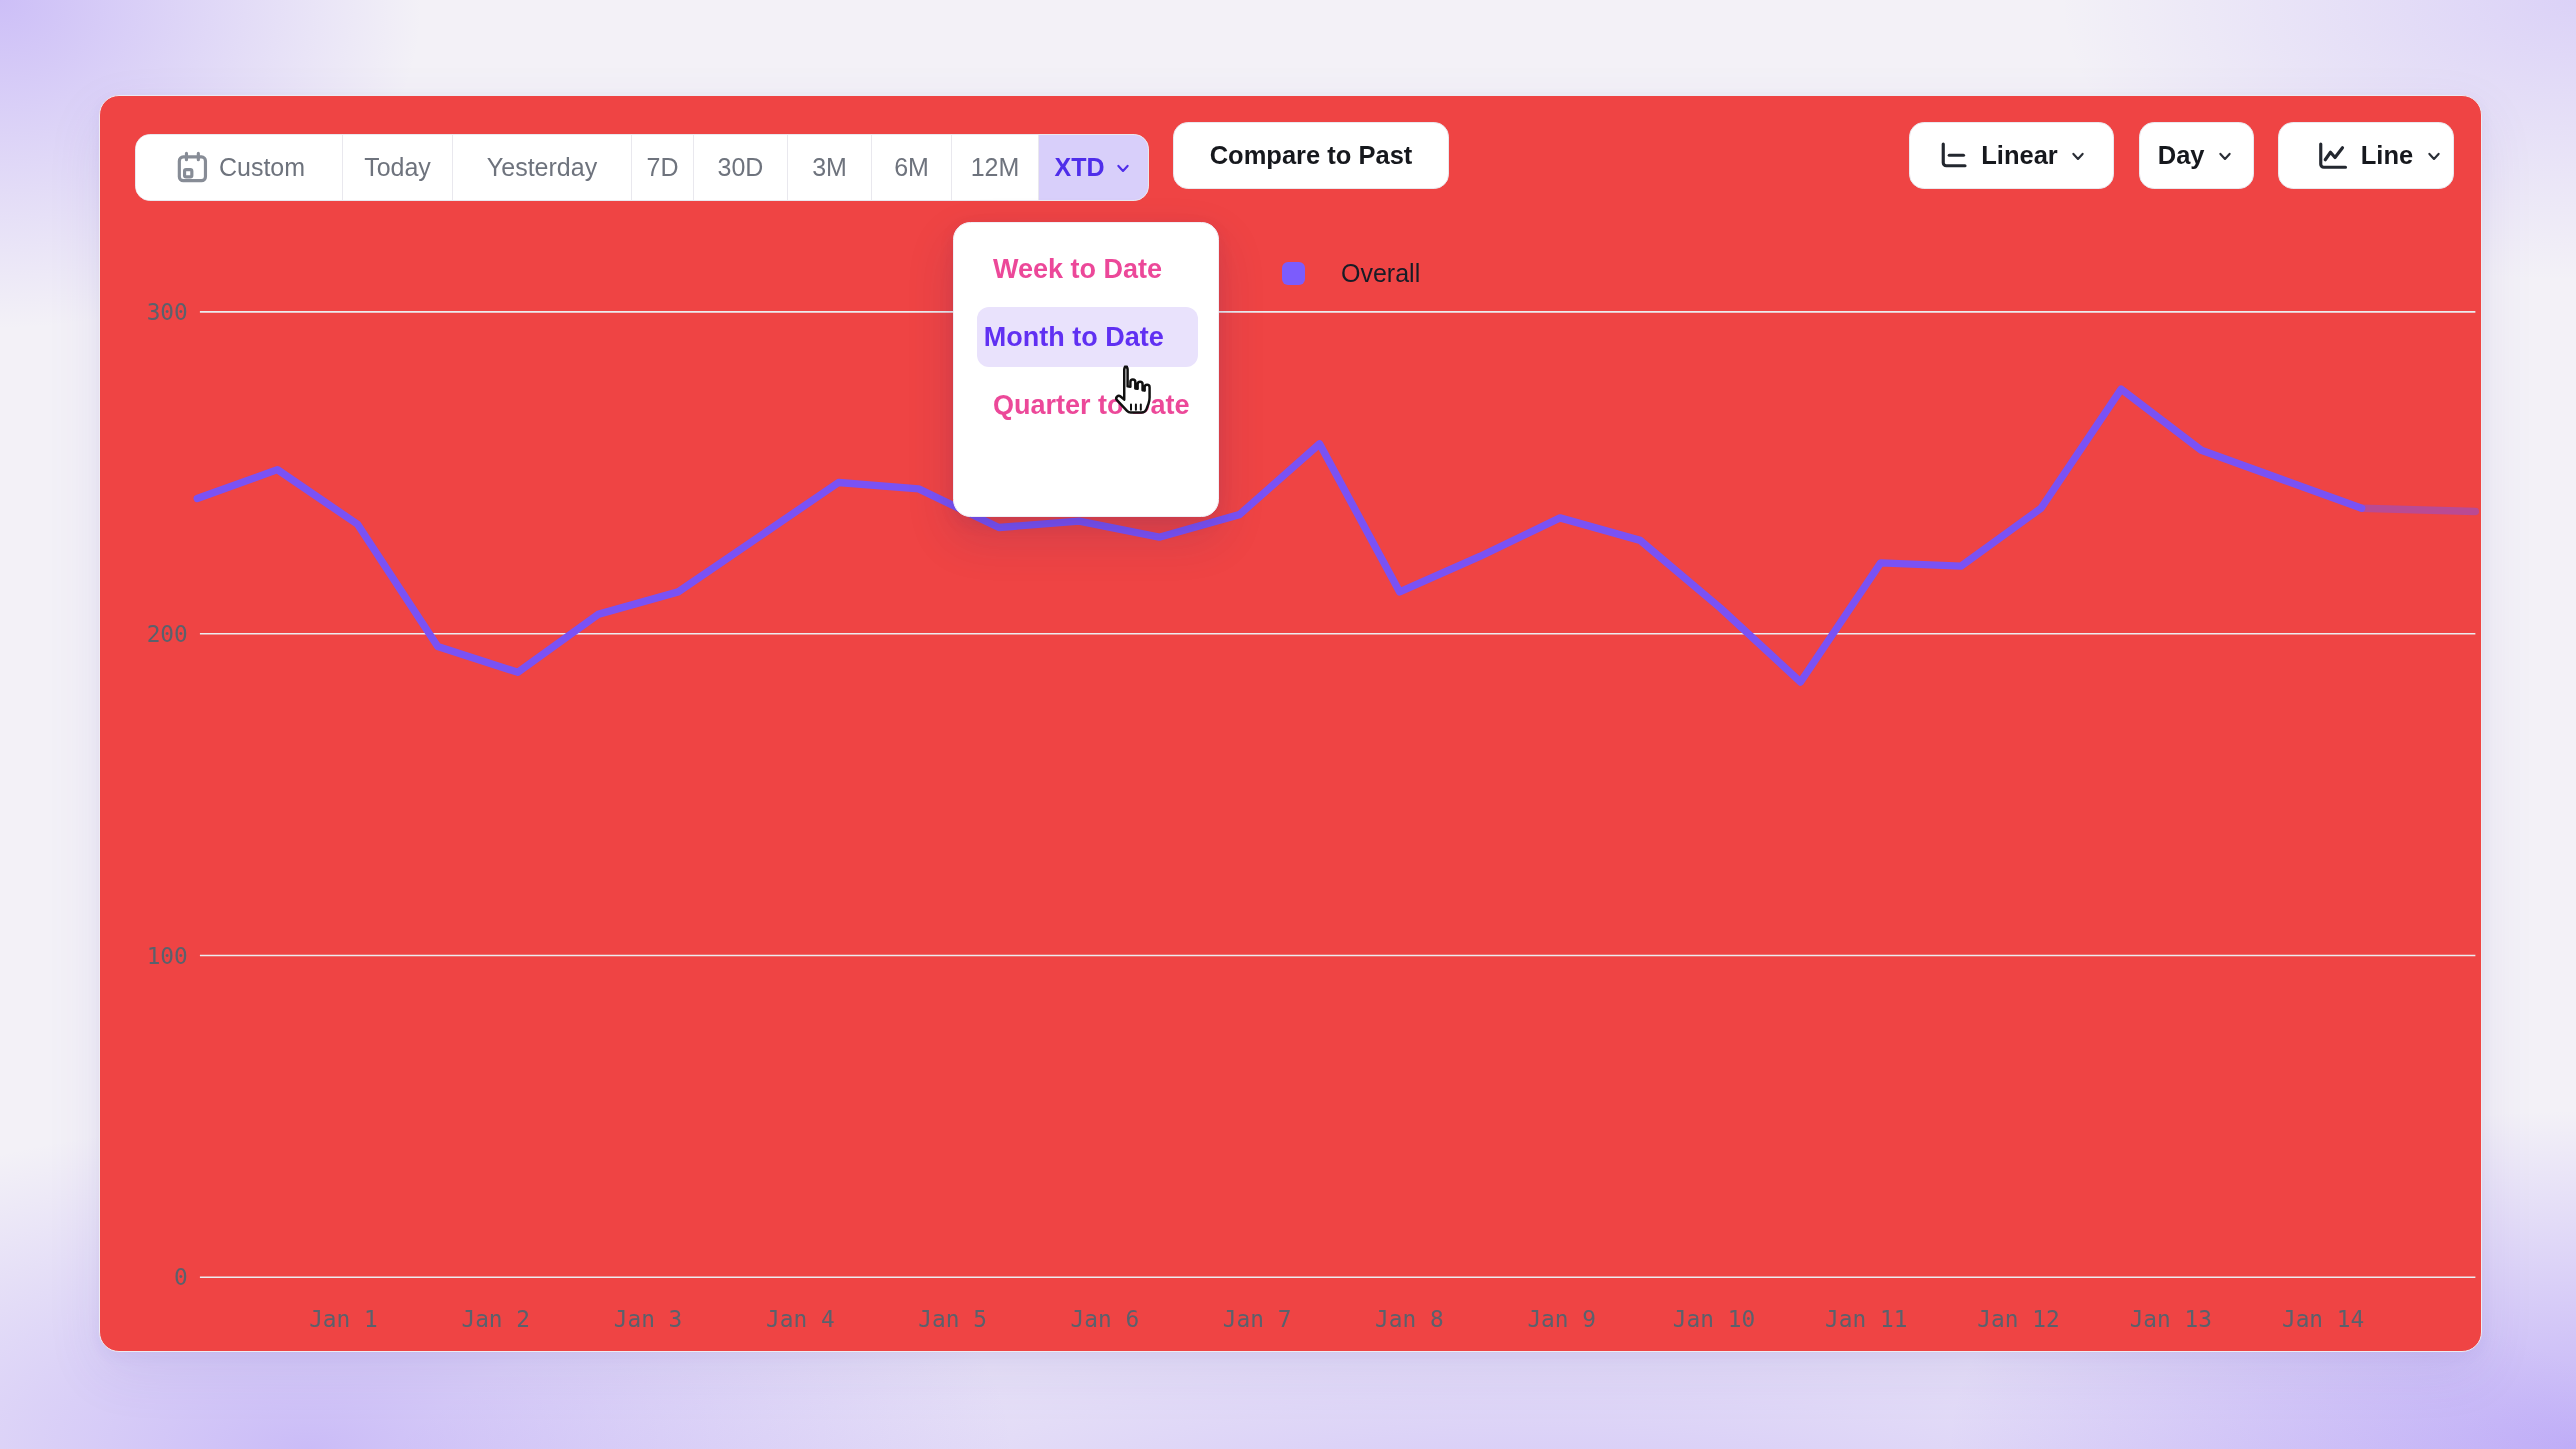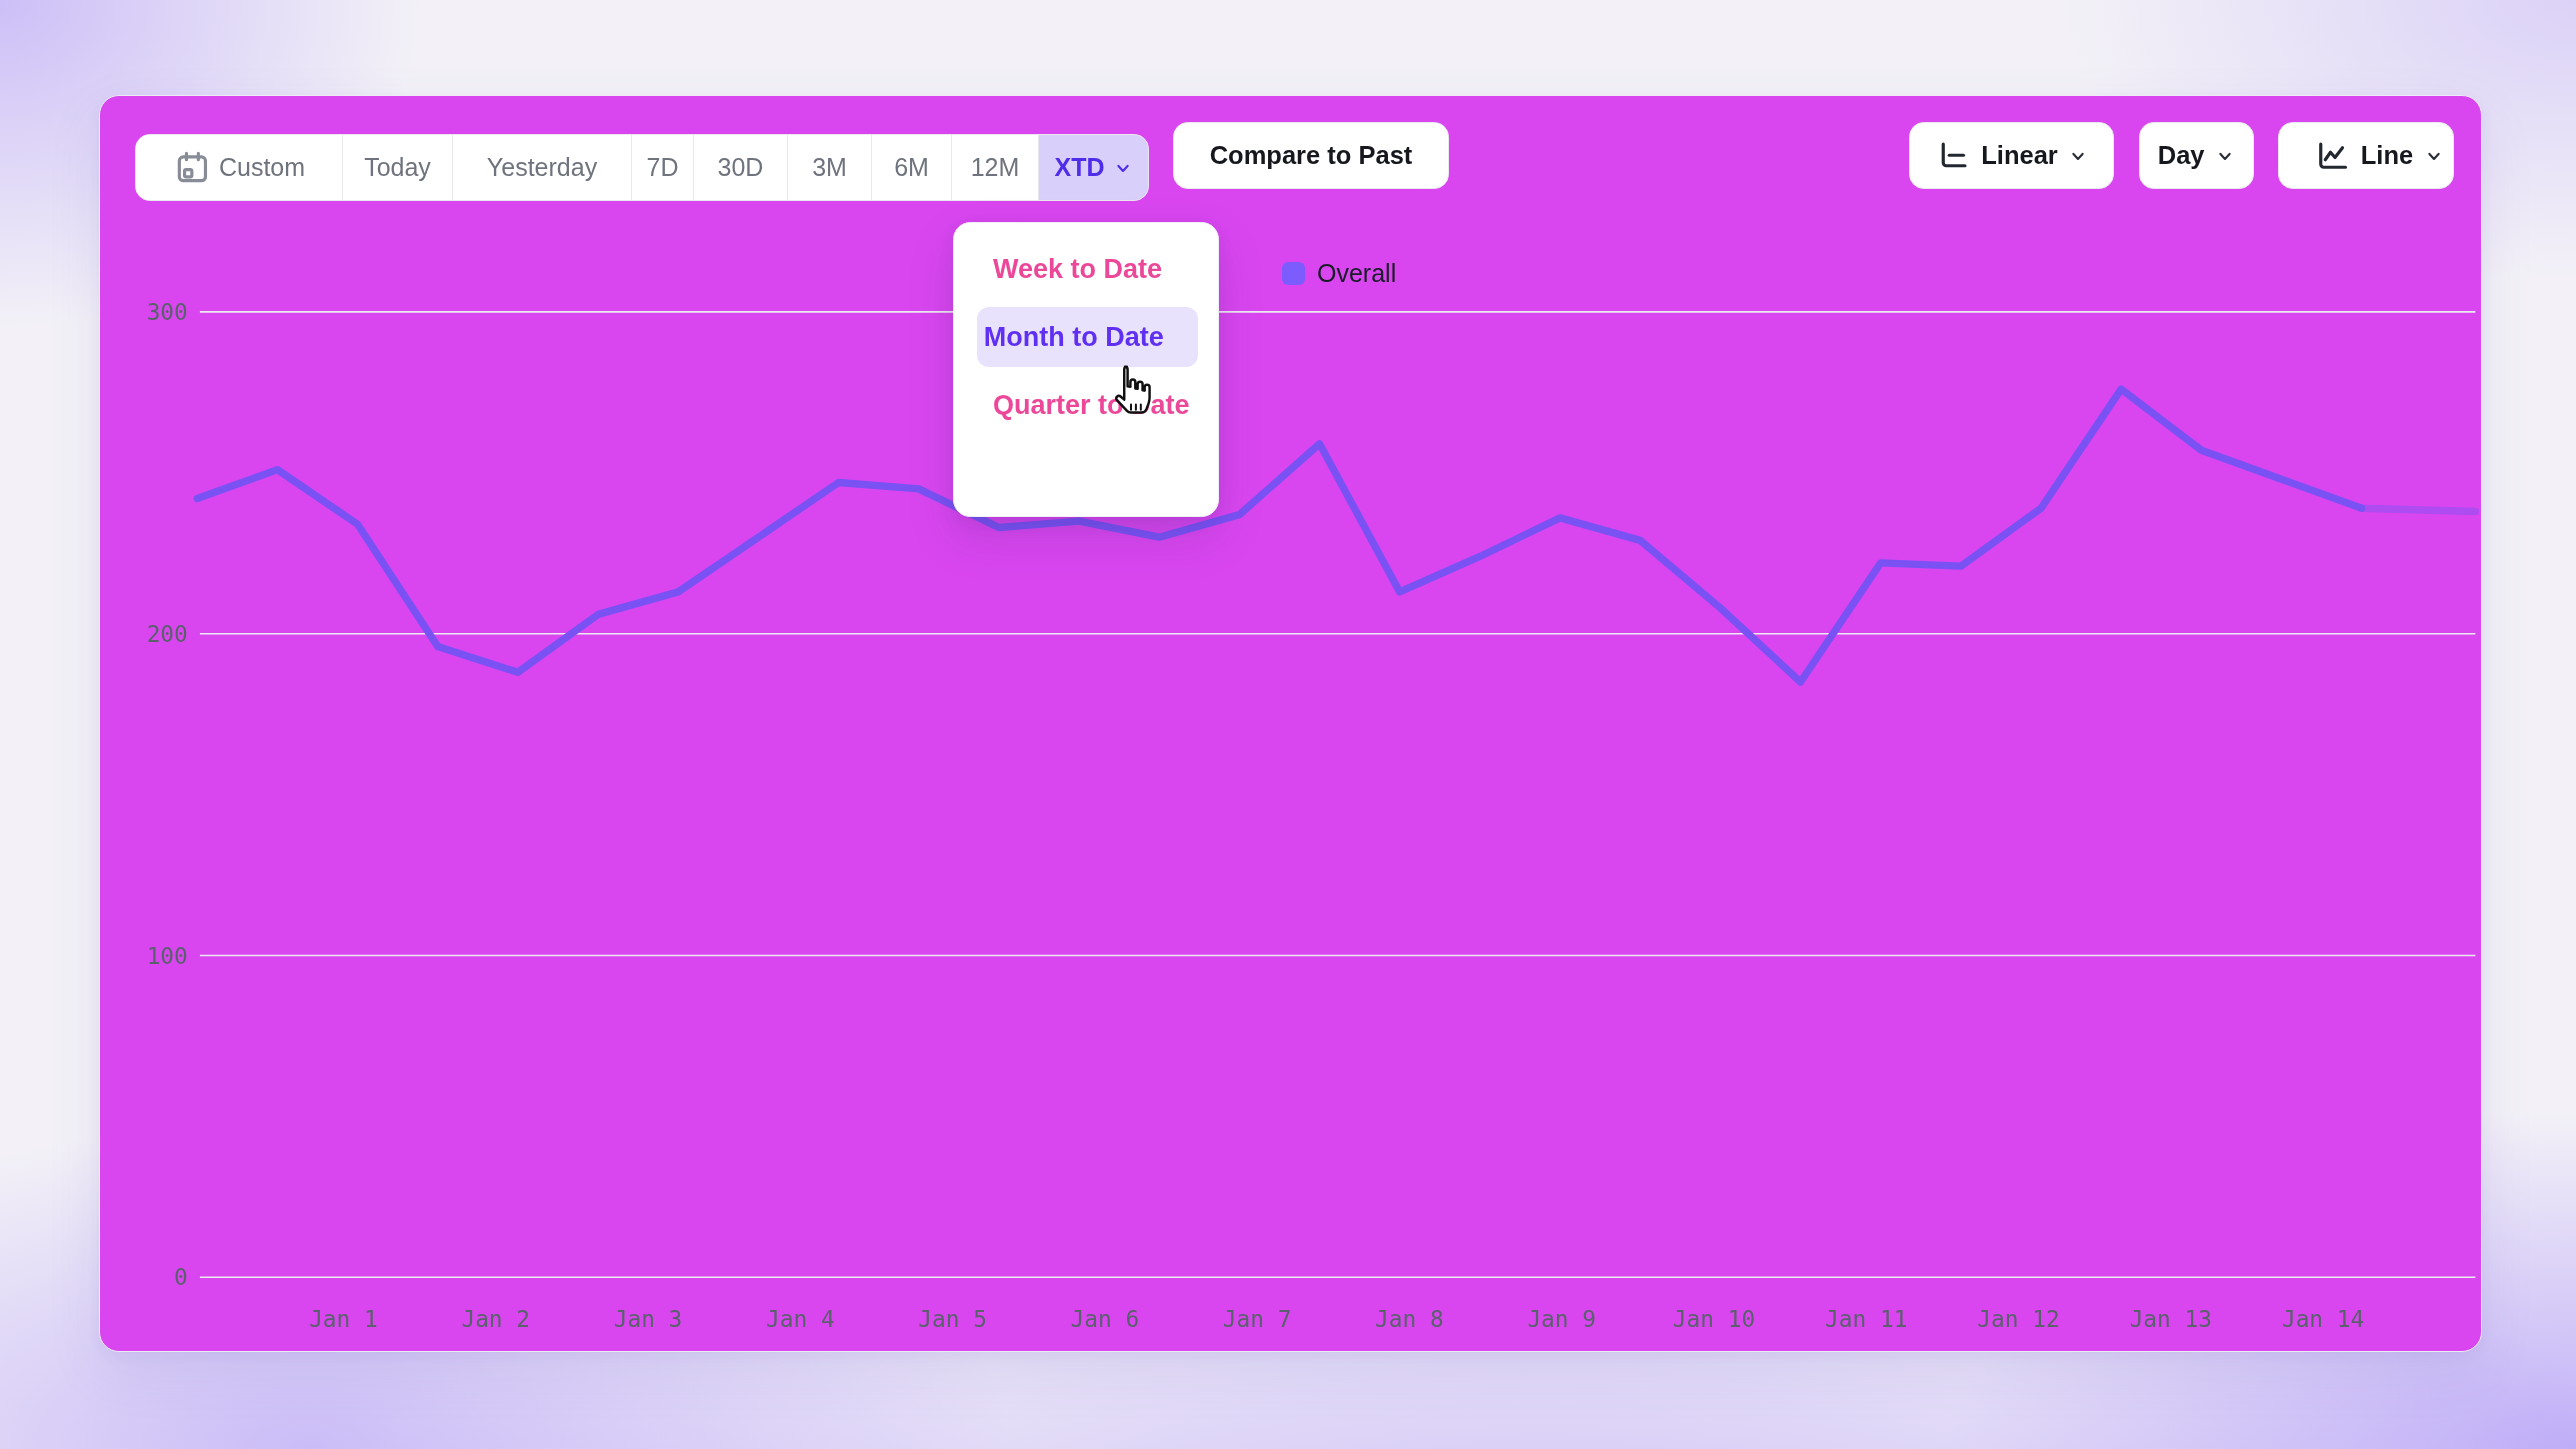--- a/index.html
+++ b/index.html
@@ -10,21 +10,21 @@
       radial-gradient(604px 470px at 0% 0%, rgba(124,85,248,0.32), rgba(124,85,248,0) 70%),
       radial-gradient(738px 402px at 100% 0%, rgba(124,85,248,0.20), rgba(124,85,248,0) 70%),
       radial-gradient(1006px 470px at 12% 100%, rgba(124,85,248,0.34), rgba(124,85,248,0) 70%),
       radial-gradient(1744px 537px at 60% 108%, rgba(124,85,248,0.30), rgba(124,85,248,0) 70%),
       radial-gradient(872px 470px at 100% 100%, rgba(124,85,248,0.42), rgba(124,85,248,0) 72%),
       #f3f1f7;
     position:relative;
   }
   .card {
     position:absolute; left:99px; top:95px; width:2383px; height:1257px;
-    background:#d946ef; border:0.7px solid #edebf3; border-radius:20px;
+    background:#ef4444; border:0.7px solid #edebf3; border-radius:20px;
     box-shadow:0 20px 54px rgba(90,70,180,0.10), 0 4px 13.4px rgba(90,70,180,0.06);
   }
   
   .seg-group {
     position:absolute; left:35px; top:38px; height:67px; width:1014px;
     display:flex; border:1.3px solid #e9e8ee; border-radius:14.8px; overflow:hidden; background:#fff;
   }
   .seg {
     display:flex; align-items:center; justify-content:center; gap:8px;
     border-right:1.3px solid #e9e8ee; height:100%;
@@ -46,21 +46,21 @@
   .btn-type    { left:2178px; width:176px;padding-left:26px; }
   svg.chev { width:20px; height:20px; stroke:#2a2e36; stroke-width:2.6; fill:none;
              stroke-linecap:round; stroke-linejoin:round; }
   svg.tool-ic { width:36px; height:36px; stroke:#23272f; stroke-width:2.1; fill:none;
                 stroke-linecap:round; stroke-linejoin:round; }
   svg.cal-ic { width:38px; height:38px; stroke:#878c96; stroke-width:2; fill:none;
                stroke-linecap:round; stroke-linejoin:round; }
   
   .legend { position:absolute; left:1182px; top:163px; display:flex; align-items:center; gap:12px; }
   .legend-swatch { width:23px; height:23px; border-radius:6px; }
-  .legend-label { font-size:25px; font-weight:500; color:#171c26; }
+  .legend-label { font-size:25px; font-weight:500; color:#171c26;margin-left:24px; }
   
   #chartSvg { position:absolute; left:0; top:0; width:2576px; height:1449px; pointer-events:none; }
   
   .dropdown {
     position:absolute; left:953px; top:222px; width:266px; height:295px;
     background:#fff; border:0.7px solid #f0eef6; border-radius:17.4px;
     box-shadow:0 20px 47px rgba(50,35,110,0.16), 0 5.4px 16px rgba(50,35,110,0.08);
     padding:12px 0; z-index:10;
   }
   .menu-item {

